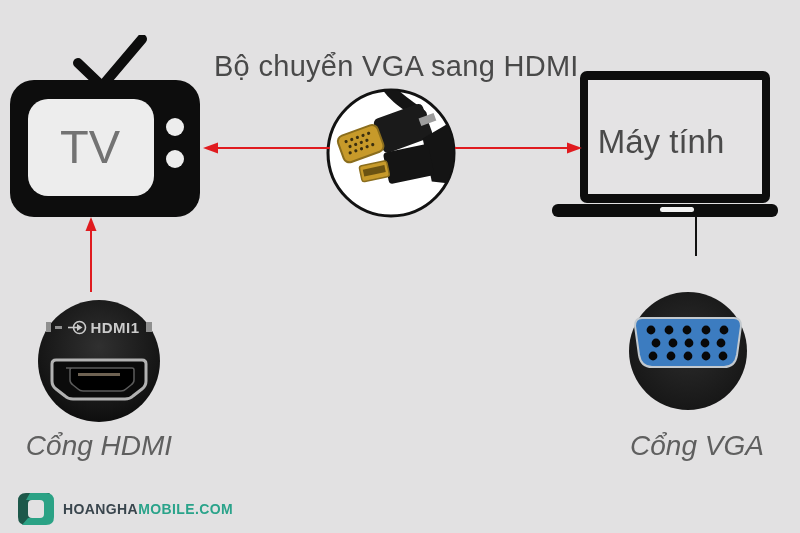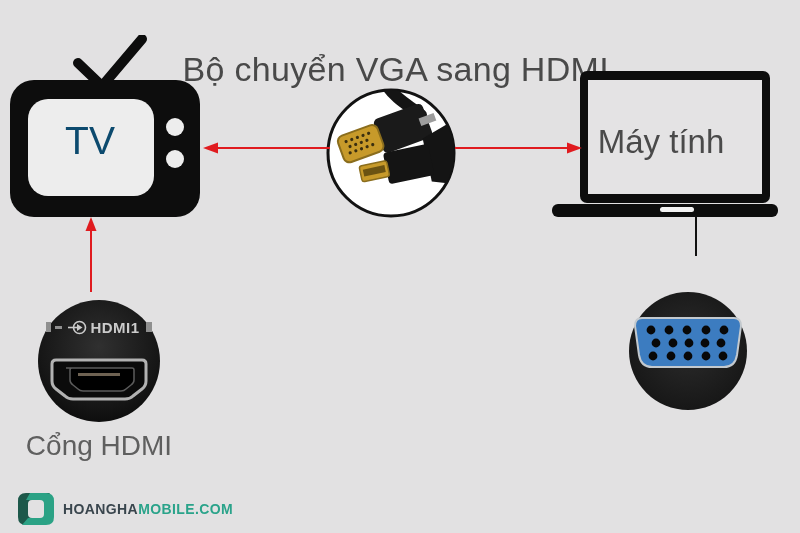--- a/index.html
+++ b/index.html
@@ -4,32 +4,32 @@
 <style>
   html,body{margin:0;padding:0;}
   .stage{
     position:relative;width:800px;height:533px;overflow:hidden;
     background:#e2e1e2;
     font-family:"Liberation Sans", sans-serif;
   }
   .abs{position:absolute;}
   .title{
     left:50%;top:50px;transform:translateX(-51%);
-    font-size:34px;color:#494949;white-space:nowrap;letter-spacing:.3px;
+    font-size:29px;color:#494949;white-space:nowrap;letter-spacing:.3px;
   }
   .tv-label{
     left:28px;top:119px;width:124px;text-align:center;
-    font-size:39px;color:#0c4a6e;
+    font-size:47px;color:#737373;
   }
   .pc-label{
     left:588px;top:123px;width:146px;text-align:center;
     font-size:33px;color:#4a4a4a;white-space:nowrap;
   }
   .port-label{
-    font-size:28px;color:#5f5f5f;text-align:center;white-space:nowrap;
+    font-size:28px;color:#5f5f5f;text-align:center;white-space:nowrap;font-style:italic;
   }
   .hdmi-caption{left:9px;top:430px;width:180px;}
   .vga-caption{left:607px;top:430px;width:180px;}
   .hdmi-badge{
     left:38px;top:318px;width:122px;height:18px;
     display:flex;align-items:center;justify-content:center;gap:3px;
     color:#cbcbcb;font-weight:bold;font-size:15px;letter-spacing:.5px;text-align:center;
   }
   .panel-mark{display:inline-block;background:#8f8f8f;}
   .mark-a{width:5px;height:10px;margin-right:1px;}
@@ -176,20 +176,21 @@
         <circle cx="60" cy="51" r="4.4"></circle>
         <circle cx="76" cy="51" r="4.4"></circle>
         <circle cx="92" cy="51" r="4.4"></circle>
       <circle cx="24" cy="64" r="4.4"></circle>
         <circle cx="42" cy="64" r="4.4"></circle>
         <circle cx="59" cy="64" r="4.4"></circle>
         <circle cx="77" cy="64" r="4.4"></circle>
         <circle cx="94" cy="64" r="4.4"></circle>
     </g>
   </svg>
+  <div class="abs port-label vga-caption">Cổng VGA</div>
 
   <div class="abs logo">
     <svg width="40" height="32" viewBox="0 0 40 32">
       <path d="M14,0 H34 L28,7 H16 Q12,7 12,11 V21 Q12,25 16,25 H30 L26,32 H10 Q2,32 2,24 V8 Q2,0 10,0 Z" fill="#1d584a"></path>
       <path d="M26,32 H6 L12,25 H24 Q28,25 28,21 V11 Q28,7 24,7 H10 L14,0 H30 Q38,0 38,8 V24 Q38,32 30,32 Z" fill="#2ba285"></path>
     </svg>
     <span class="logo-text">
       <span class="logo-brand">HOANGHA</span><span class="logo-domain">MOBILE.COM</span>
     </span>
   </div>

